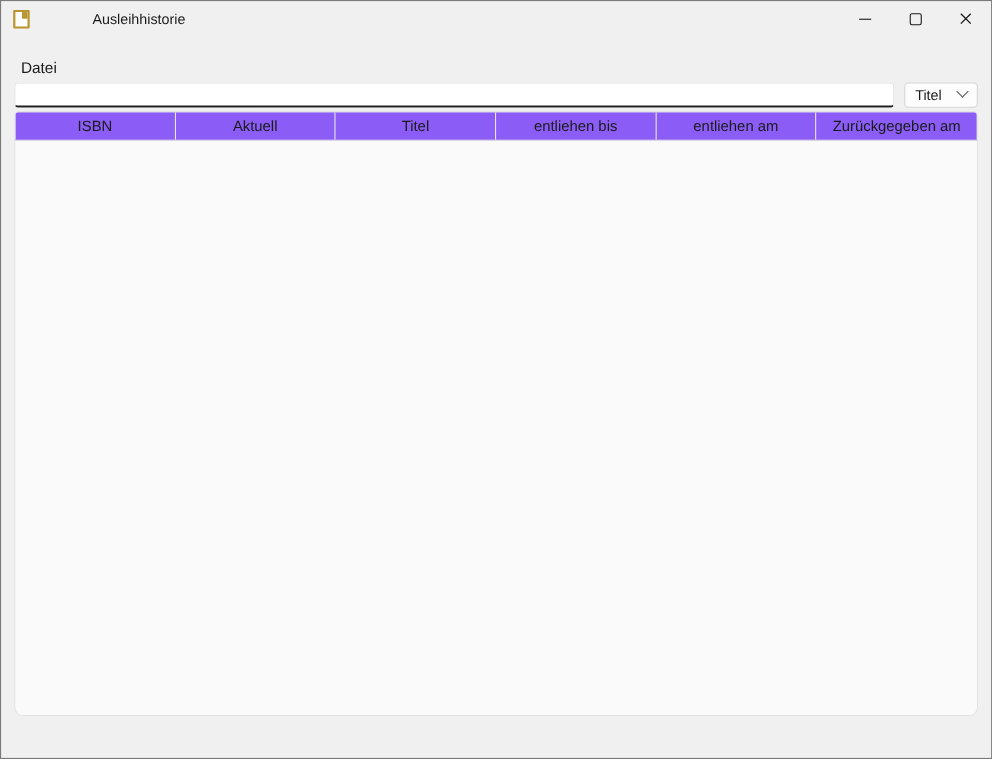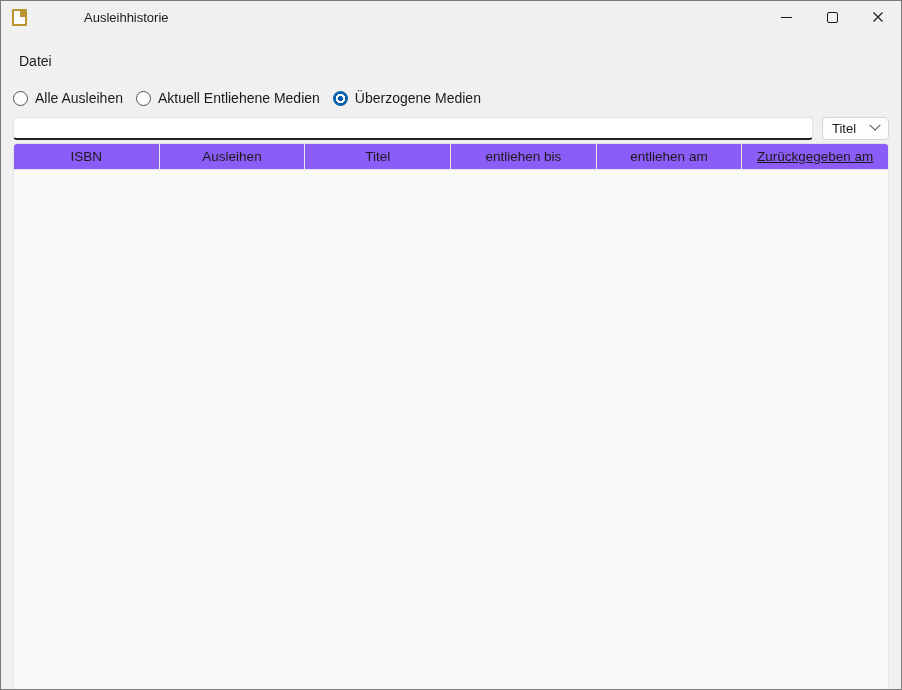--- a/index.html
+++ b/index.html
@@ -165,21 +165,21 @@
   }
   .th {
     display: flex;
     align-items: center;
     justify-content: center;
     font-size: 13.5px;
     white-space: nowrap;
     overflow: hidden;
     border-right: 1px solid #e6e6e6;
   }
-  .th:last-child { border-right: none; text-decoration: underline; }
+  .th:last-child { border-right: none; }
   .table-body { flex: 1; background: #fafafa; }
 </style>
 </head>
 <body>
 
 <div class="window">
 
   <div class="titlebar">
     <span class="app-icon"></span>
     <span class="window-title">Ausleihhistorie</span>
@@ -195,47 +195,33 @@
           <path d="M1.5 1.5 L10.5 10.5 M10.5 1.5 L1.5 10.5" stroke="#1a1a1a" stroke-width="1.2" fill="none"></path>
         </svg>
       </button>
     </div>
   </div>
 
   <div class="menubar">
     <span class="menu-item">Datei</span>
   </div>
 
-  <div class="filter-row">
-    <label class="radio-option">
-      <span class="radio-circle"></span>
-      <span>Alle Ausleihen</span>
-    </label>
-    <label class="radio-option">
-      <span class="radio-circle"></span>
-      <span>Aktuell Entliehene Medien</span>
-    </label>
-    <label class="radio-option checked">
-      <span class="radio-circle"></span>
-      <span>Überzogene Medien</span>
-    </label>
-  </div>
 
   <div class="search-row">
     <input class="search-input" type="text" value="" style="">
     <div class="field-select">
       <span>Titel</span>
       <span class="chevron-down"></span>
     </div>
   </div>
 
   <div class="table-card">
     <div class="table-header">
       <div class="th">ISBN</div>
-      <div class="th">Ausleihen</div>
+      <div class="th">Aktuell</div>
       <div class="th">Titel</div>
       <div class="th">entliehen bis</div>
       <div class="th">entliehen am</div>
       <div class="th">Zurückgegeben am</div>
     </div>
     <div class="table-body"></div>
   </div>
 
 </div>
 

